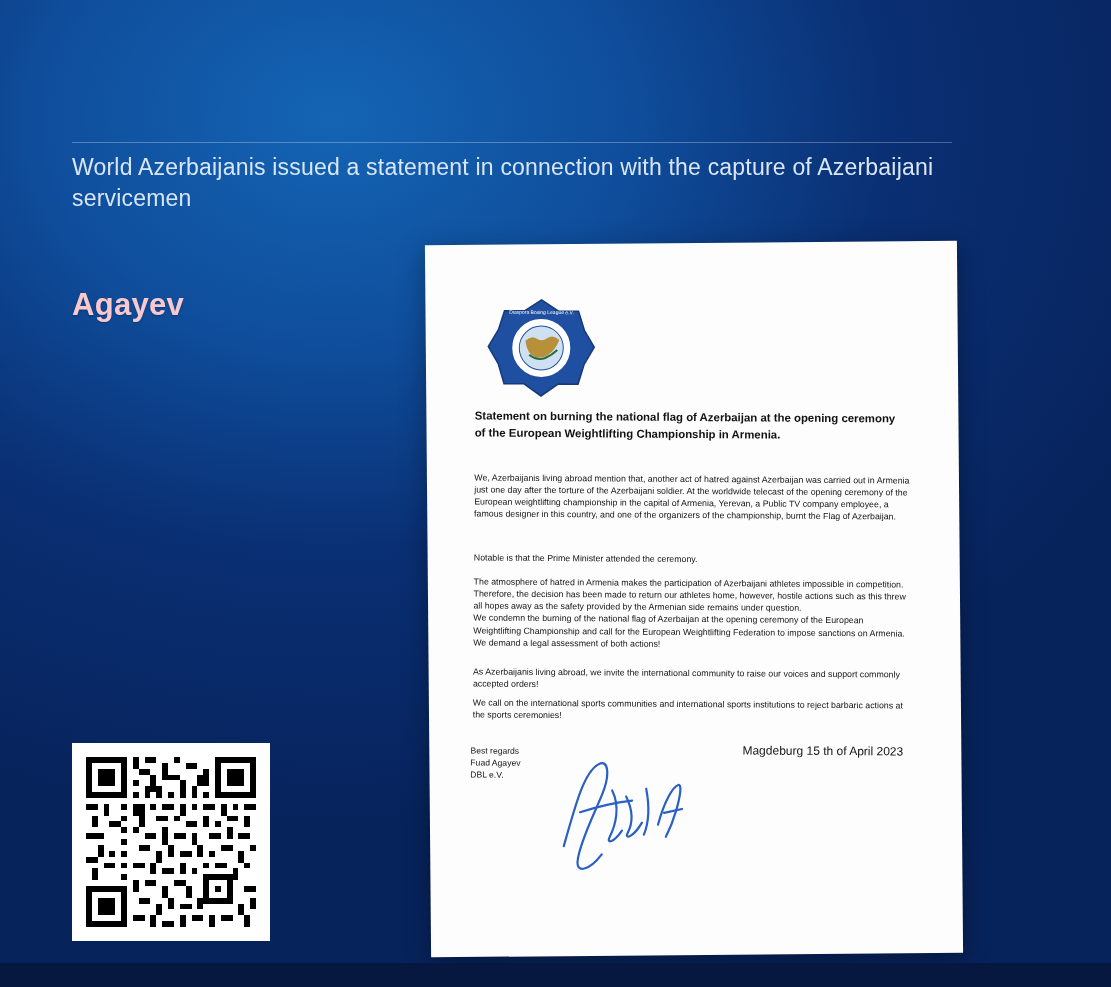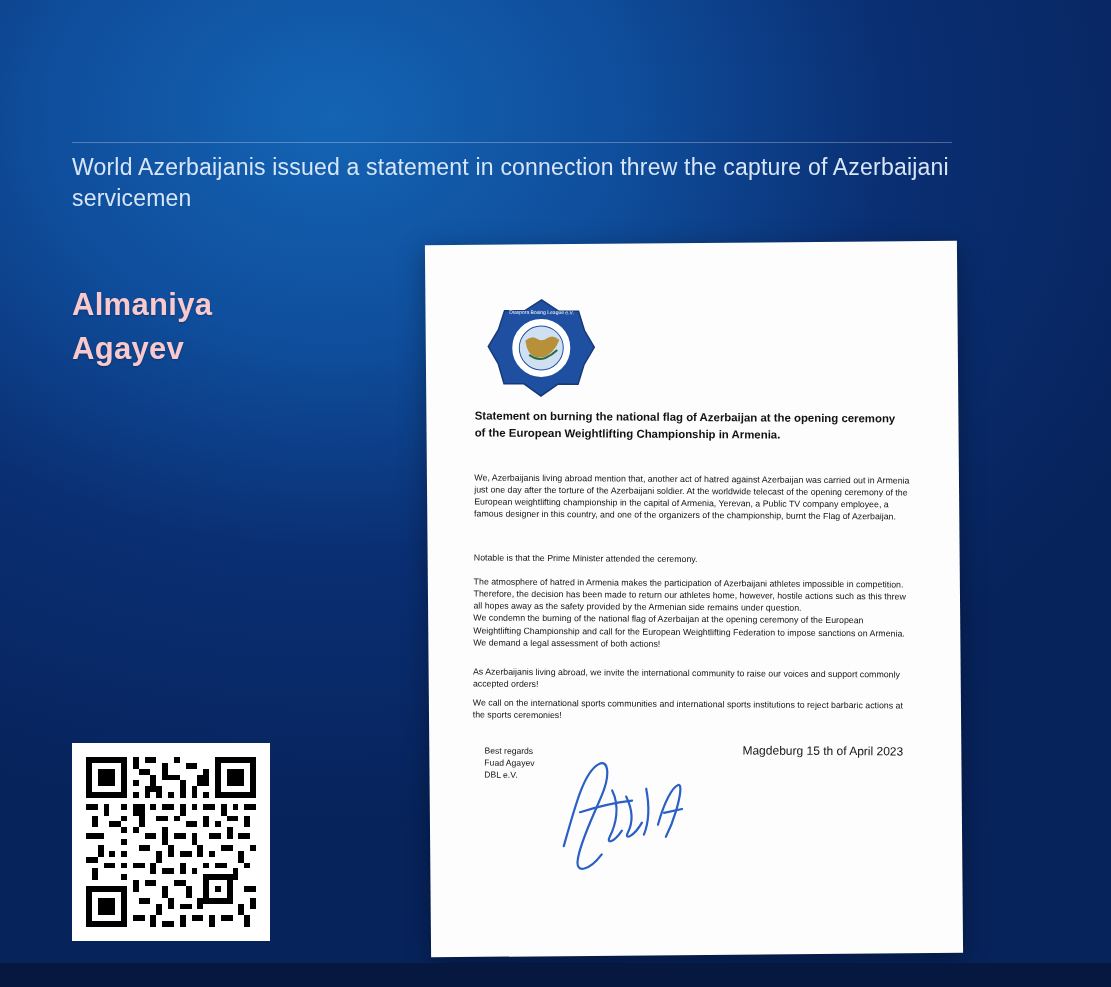--- a/index.html
+++ b/index.html
@@ -147,21 +147,21 @@
     text-align: left;
   }
   .p1 { top: 230px; }
   .p2 { top: 310px; }
   .p3 { top: 334px; }
   .p4 { top: 424px; }
   .p5 { top: 455px; }
 
   .sign-block {
     position: absolute;
-    left: 62px;
+    left: 48px;
     top: 503px;
     font-size: 8.6px;
     line-height: 1.42;
     color: #141414;
   }
   .place-date {
     position: absolute;
     left: 320px;
     top: 500px;
     font-size: 12px;
@@ -174,24 +174,23 @@
     width: 180px;
     height: 130px;
   }
 </style>
 </head>
 <body>
 
 <div id="stage">
 
   <div class="rule"></div>
-  <div class="subhead">World Azerbaijanis issued a statement in connection threw the capture of Azerbaijani servicemen</div>
+  <div class="subhead">World Azerbaijanis issued a statement in connection with the capture of Azerbaijani servicemen</div>
 
   <div class="country">
-    <span>Almaniya</span>
     <span class="line2">Agayev</span>
   </div>
 
   <div class="qr-wrap">
     <svg class="qr-canvas" viewBox="0 0 29 29" shape-rendering="crispEdges">
       <rect width="29" height="29" fill="#ffffff"></rect>
       <g fill="#000000">
 
         <rect x="0" y="0" width="7" height="1"></rect>
           <rect x="0" y="6" width="7" height="1"></rect>

